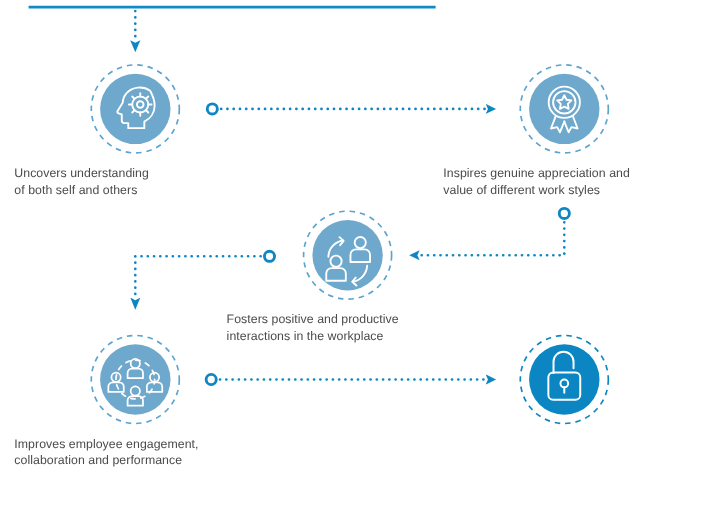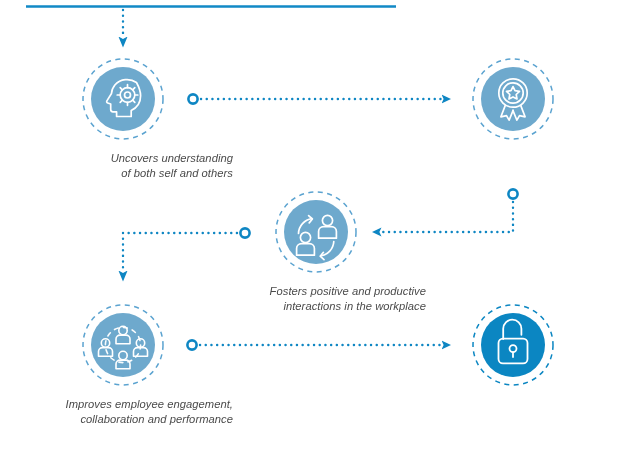--- a/index.html
+++ b/index.html
@@ -22,28 +22,27 @@
   #diagram-svg {
     position: absolute;
     left: 0;
     top: 0;
     width: 644px;
     height: 462px;
     display: block;
   }
   .node-caption {
     position: absolute;
-    text-align: right;
+    text-align: left;
     color: #4a4a4a;
     font-size: 11.2px;
     line-height: 14.5px;
     letter-spacing: 0.05px;
     white-space: pre-line;
     pointer-events: none;
-    font-style: italic;
   }
 </style>
 </head>
 <body>
 
 <div id="diagram-root">
 
   <svg id="diagram-svg" viewBox="0 0 644 462">
     <defs>
       <marker id="arrow-r" markerWidth="11" markerHeight="11" refX="1.5" refY="5" orient="auto" markerUnits="userSpaceOnUse">
@@ -162,20 +161,22 @@
         <rect x="498.5" y="338.6" width="29.0" height="24.8" rx="4.4"></rect>
         <circle cx="513" cy="348.6" r="3.5"></circle>
         <path d="M513,352.1 l0,5.0"></path>
       </g>
     </g>
   </svg>
 
   <div class="node-caption" style="left:13px; top:151px; width:220px;">Uncovers understanding
 of both self and others</div>
 
+  <div class="node-caption" style="left:403px; top:151px; width:220px;">Inspires genuine appreciation and
+value of different work styles</div>
 
   <div class="node-caption" style="left:206px; top:284px; width:220px;">Fosters positive and productive
 interactions in the workplace</div>
 
   <div class="node-caption" style="left:13px; top:397px; width:220px;">Improves employee engagement,
 collaboration and performance</div>
 
 
 </div>
 

